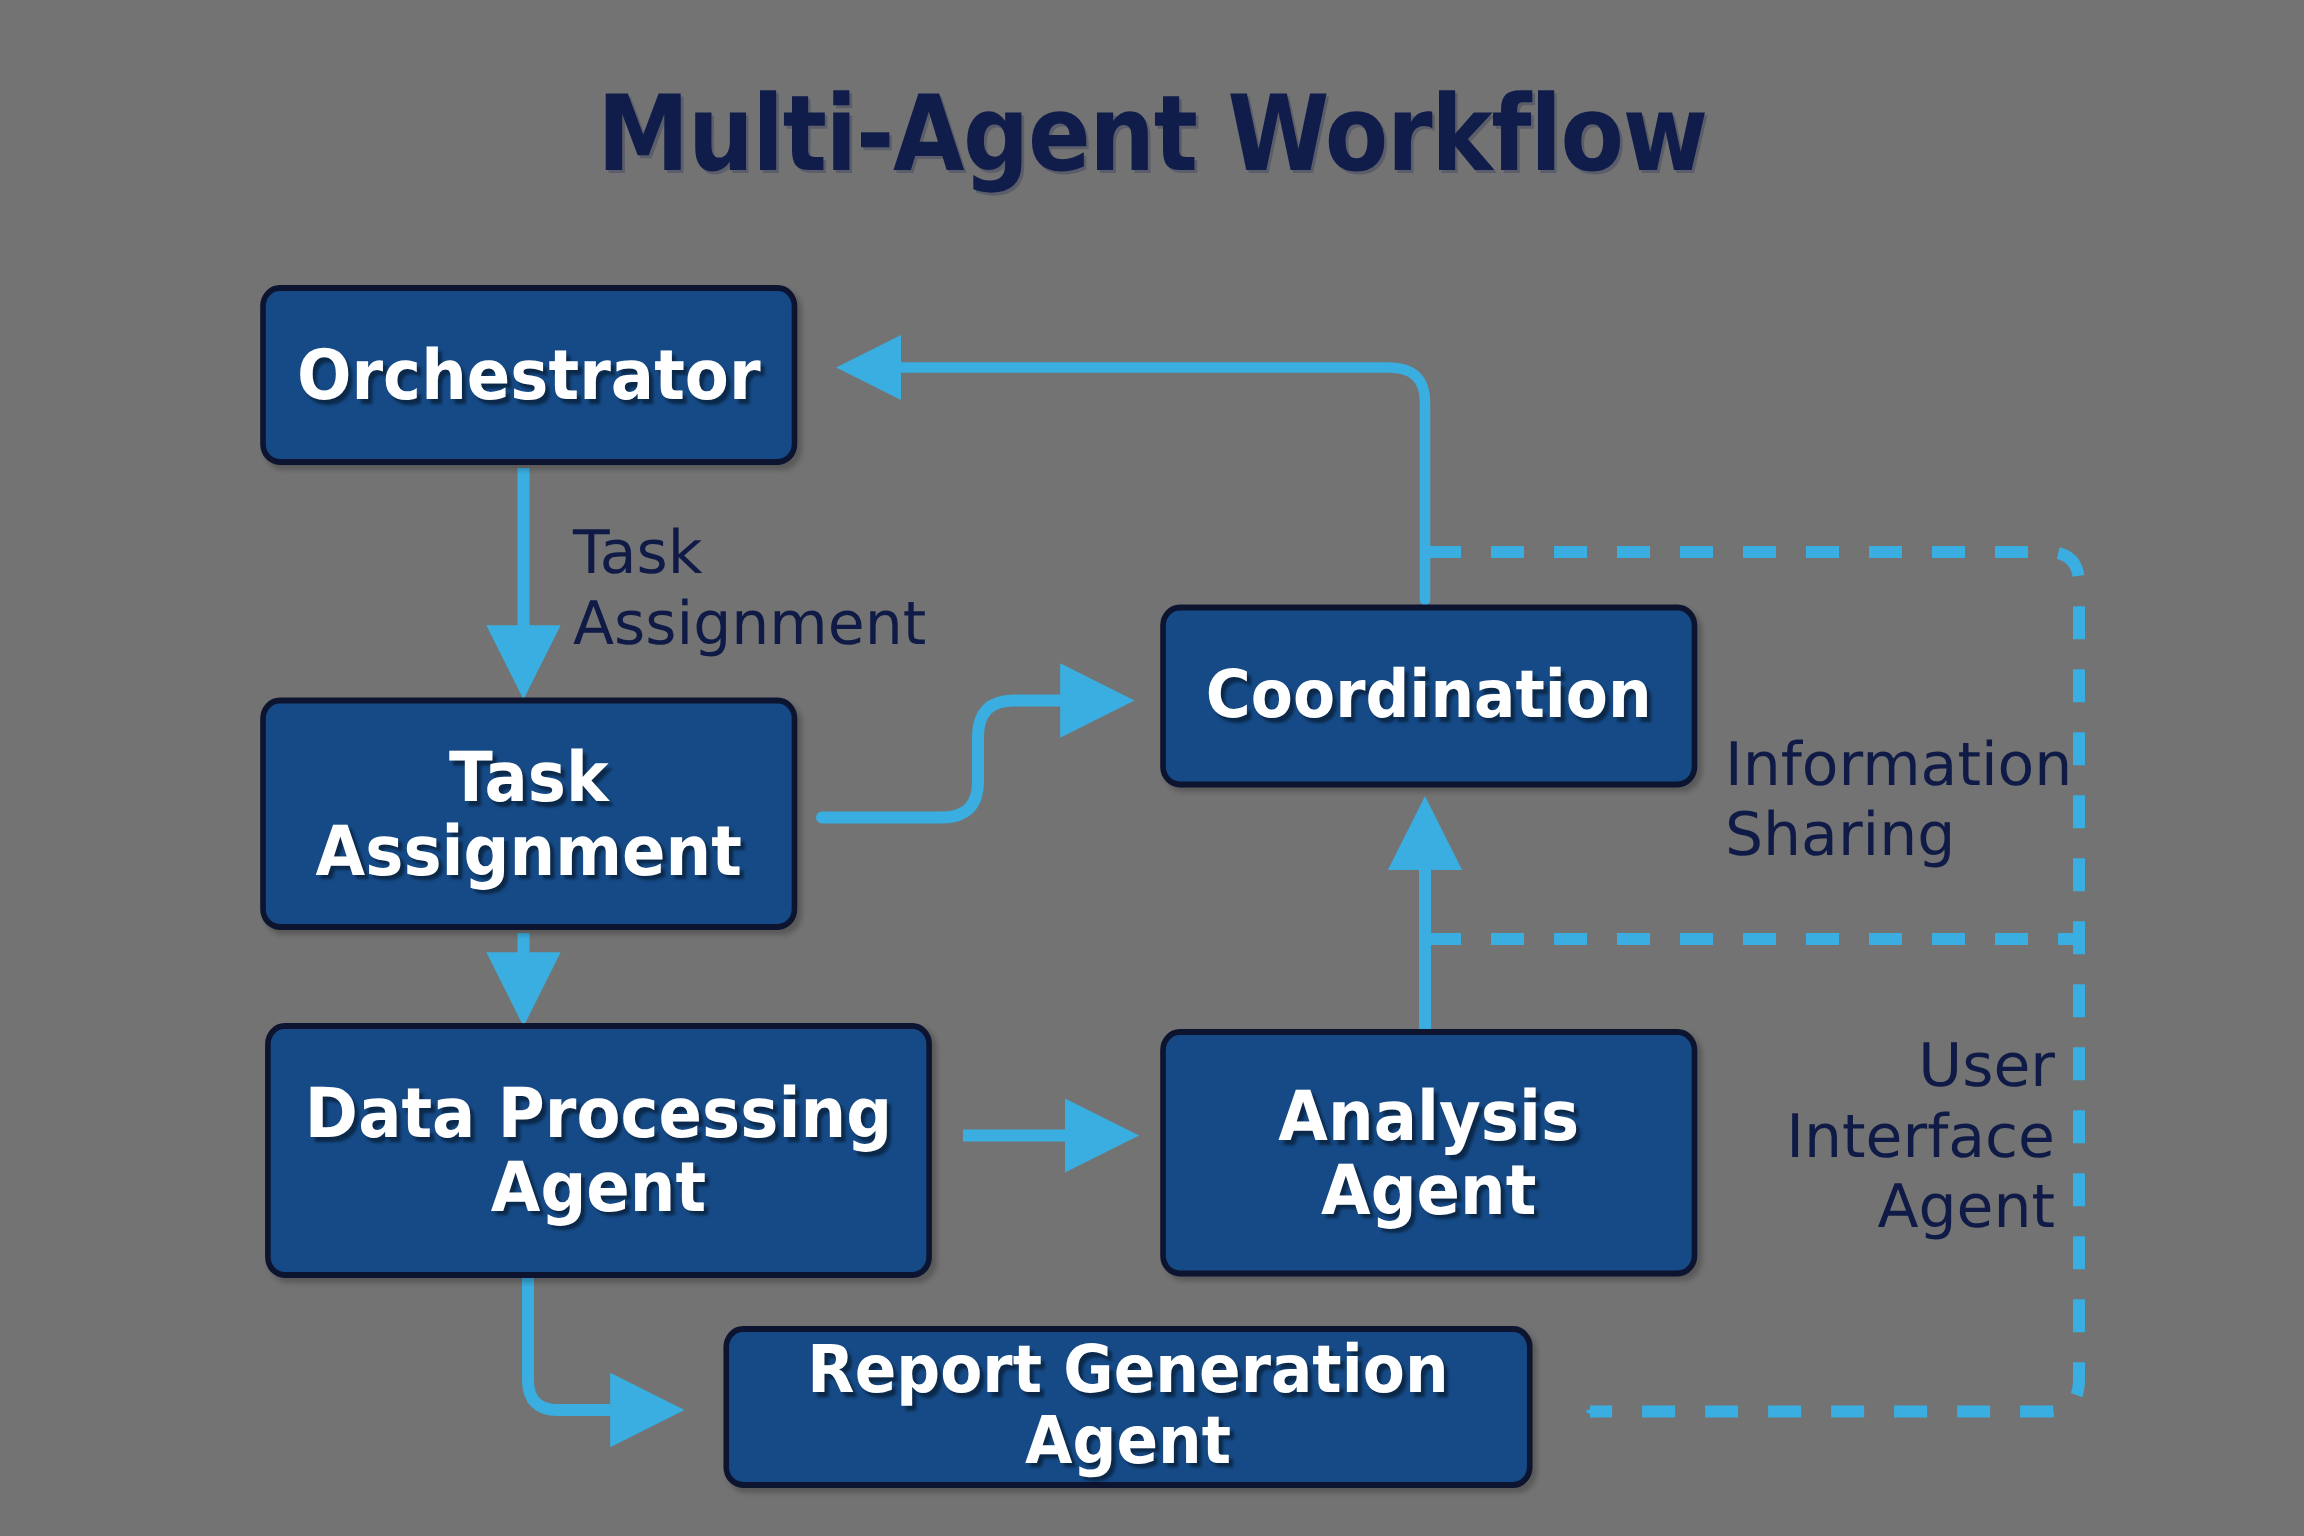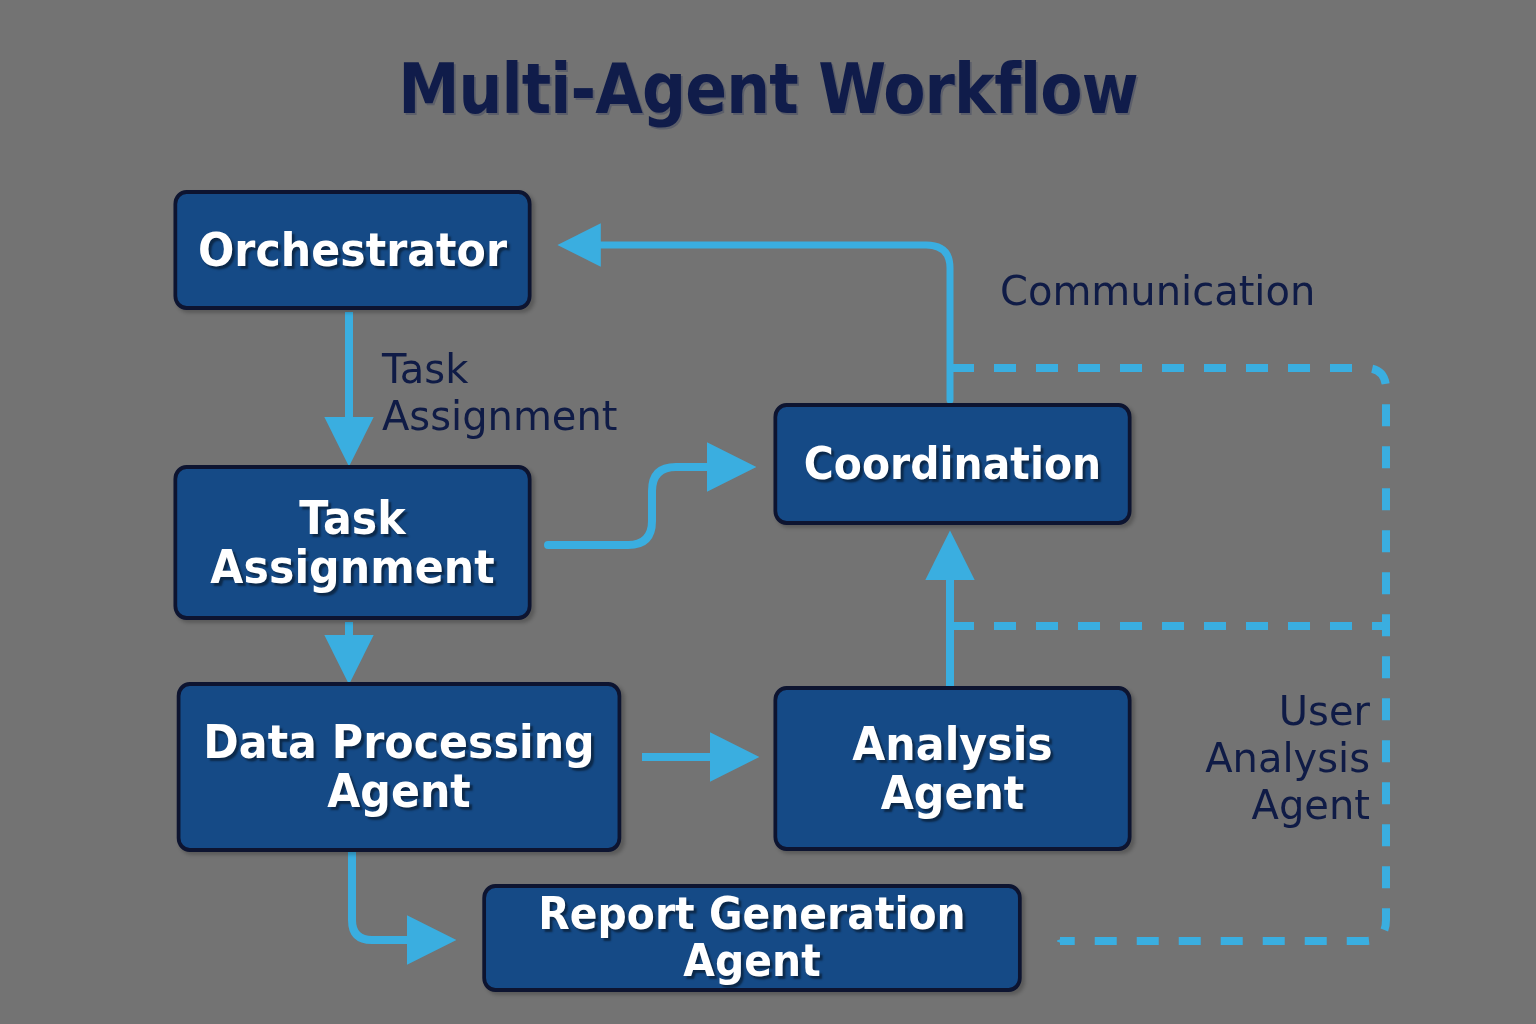--- a/index.html
+++ b/index.html
@@ -138,20 +138,21 @@
   <div class="node" id="node-coordination">Coordination</div>
 
   <div class="node" id="node-analysis">Analysis
 Agent</div>
 
   <div class="node" id="node-report">Report Generation Agent</div>
 
   <div class="edge-label" id="label-task-assignment">Task
 Assignment</div>
 
-  <div class="edge-label" id="label-communication">Communication</div>
 
+  <div class="edge-label" id="label-info-sharing">Information
+Sharing</div>
 
   <div class="edge-label" id="label-ui-agent">User
-Analysis
+Interface
 Agent</div>
 
 </div>
 
 </body></html>

